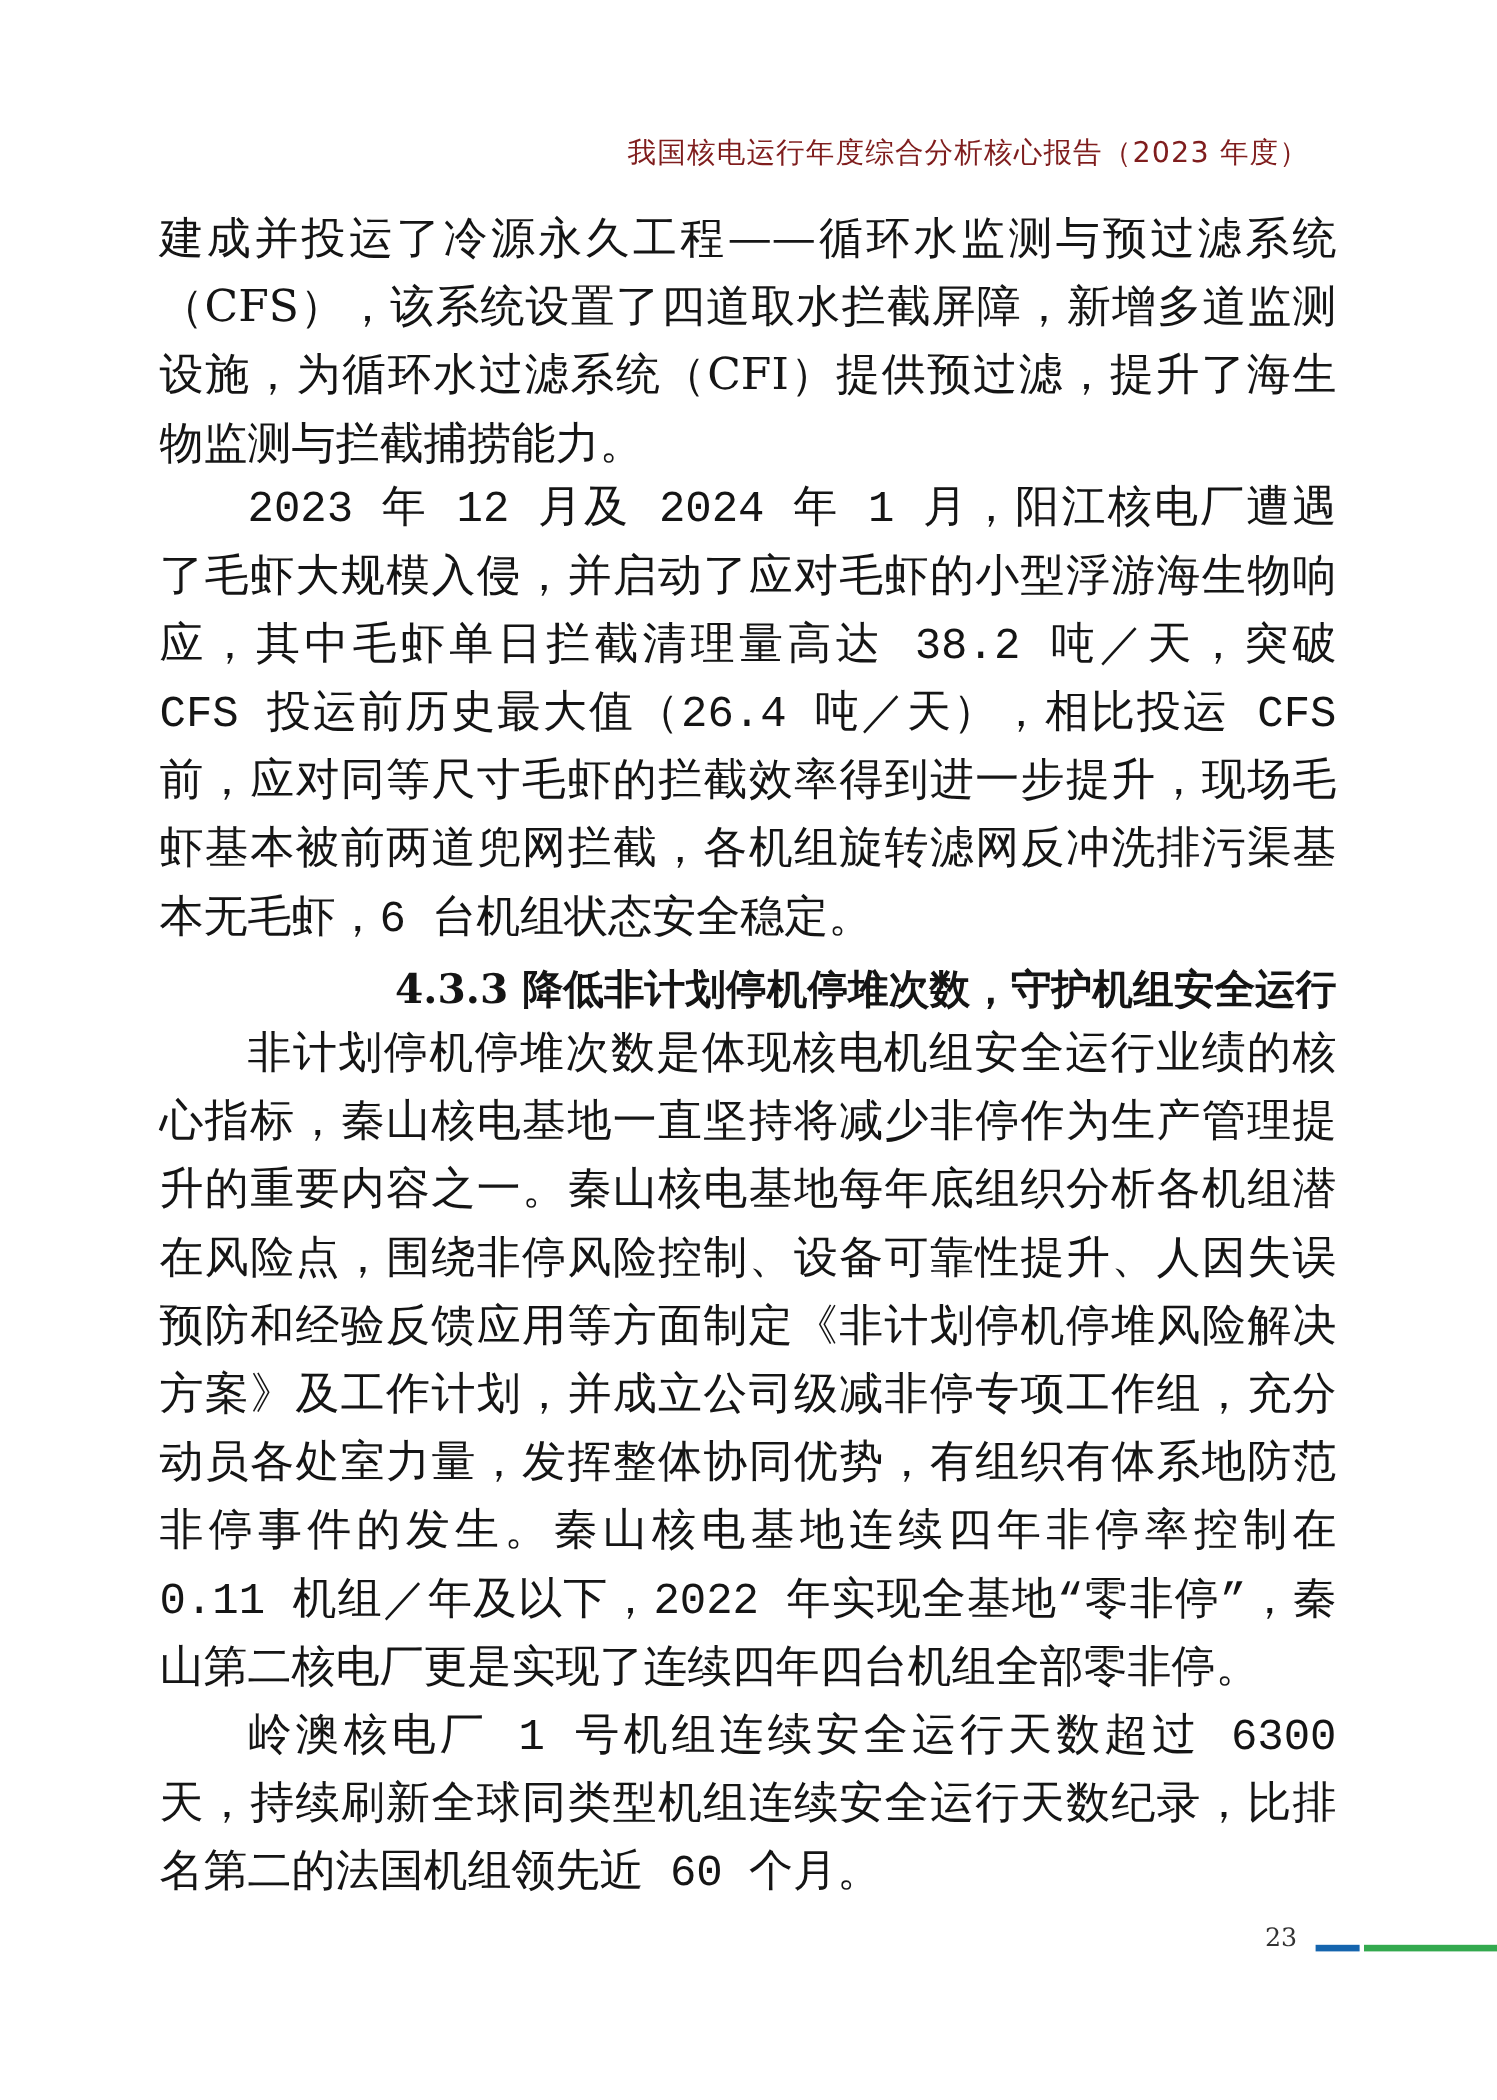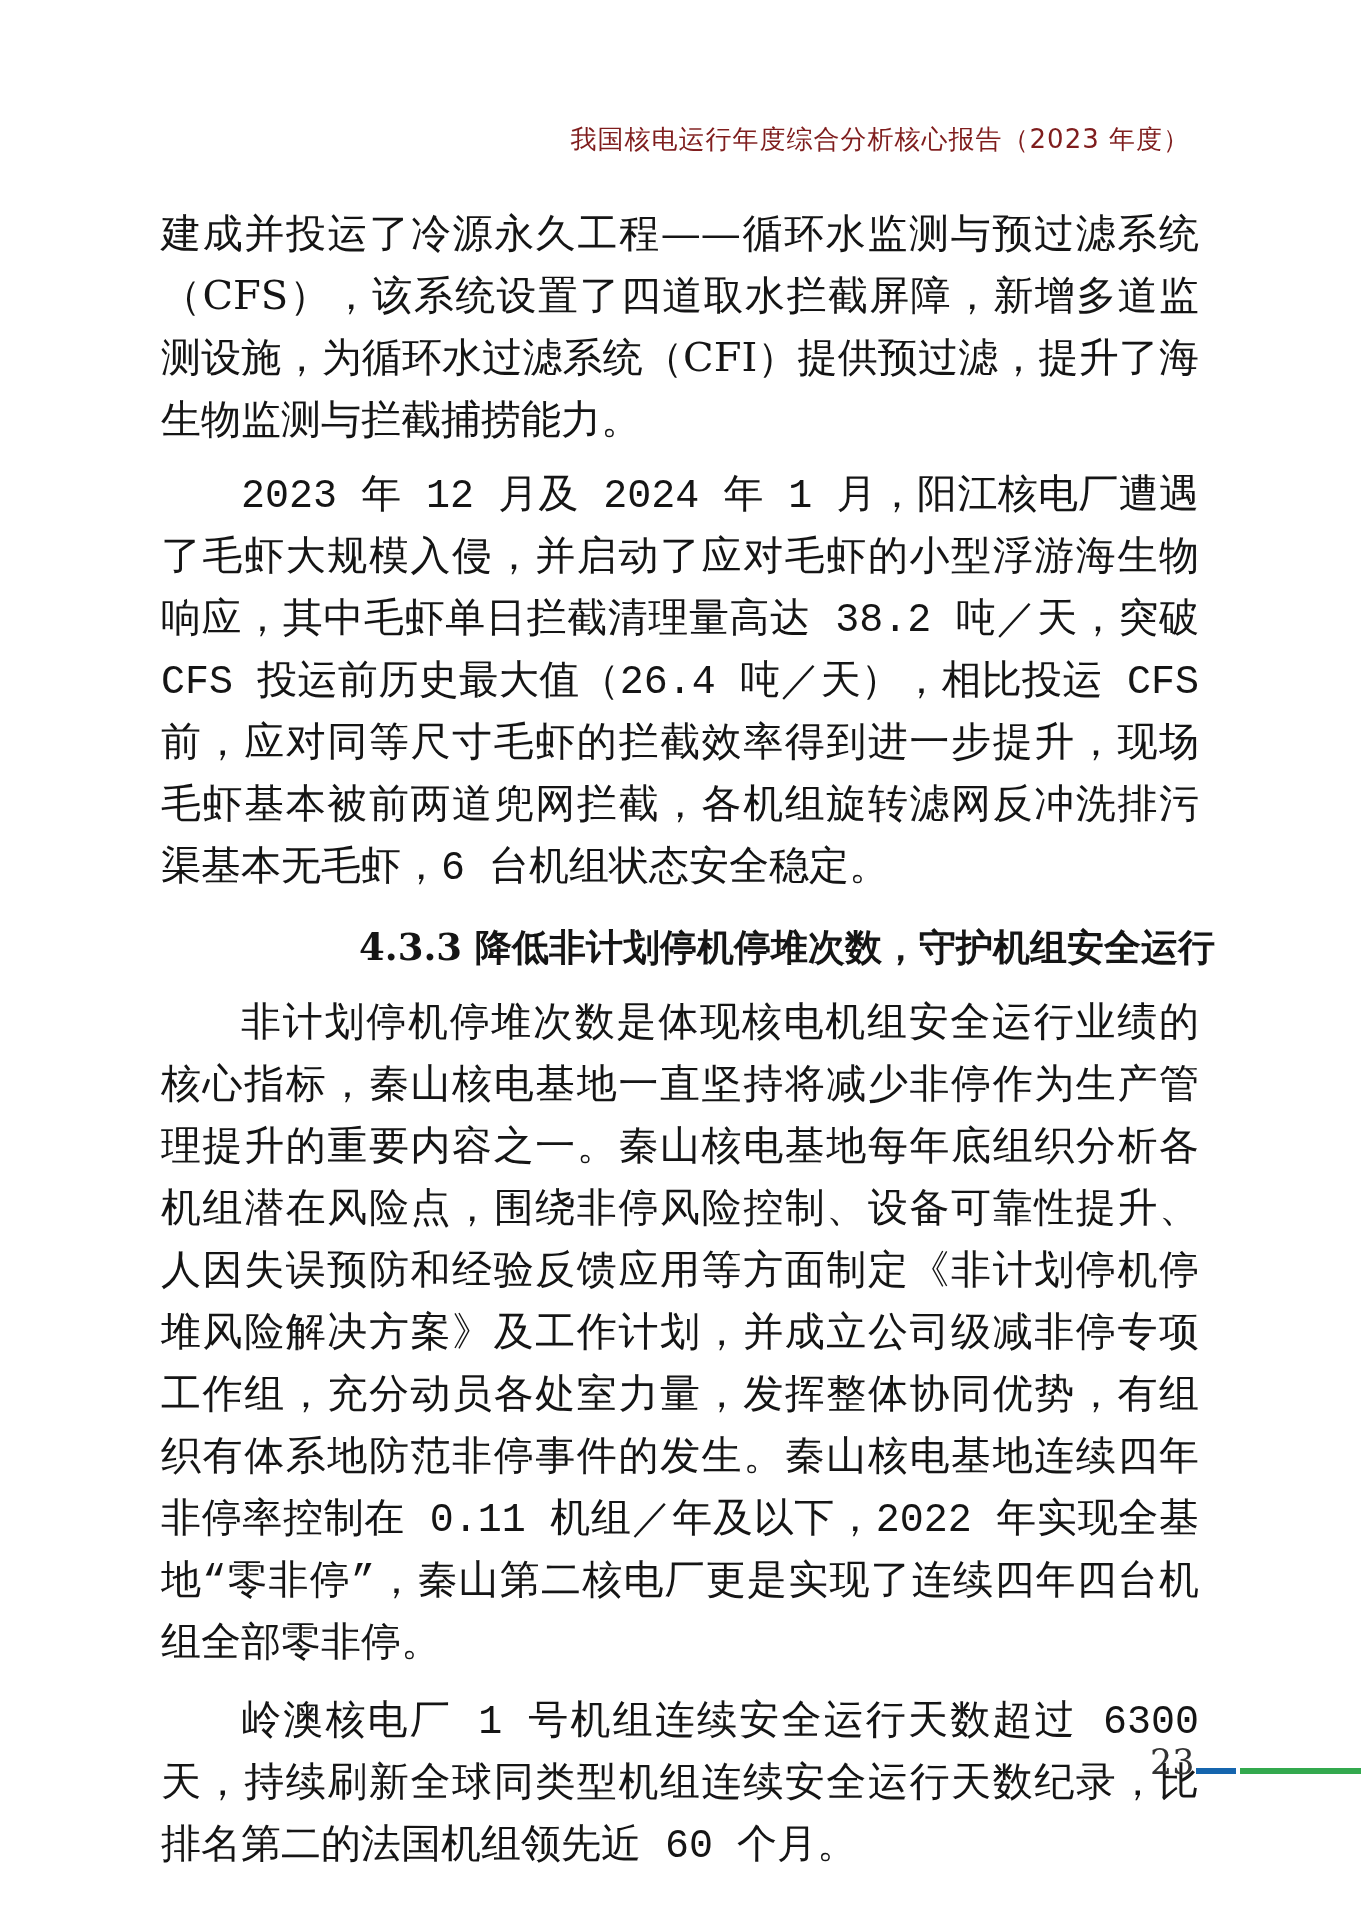--- a/index.html
+++ b/index.html
@@ -28,42 +28,42 @@
   }
   .content {
     position: absolute;
     left: 145px;
     top: 186px;
     width: 1070px;
     font-size: 40px;
     line-height: 62px;
   }
   .para {
-    margin: 16px;
+    margin: 0;
     text-align: justify;
     word-break: break-word;
   }
   .para.indent {
     text-indent: 2em;
     font-family: Liberation Mono, monospace;
   }
   .heading {
     margin: 0;
     font-size: 37px;
     line-height: 62px;
     font-weight: bold;
     text-indent: 1.35em;
     text-align: right;
     white-space: nowrap;
   }
   .pagenum {
     position: absolute;
     left: 1150px;
     top: 1744px;
-    font-size: 35px;
+    font-size: 23px;
     line-height: 36px;
     color: #333333;
   }
   .bar {
     position: absolute;
     top: 1768px;
     height: 6px;
     display: block;
   }
   .bar-blue {

